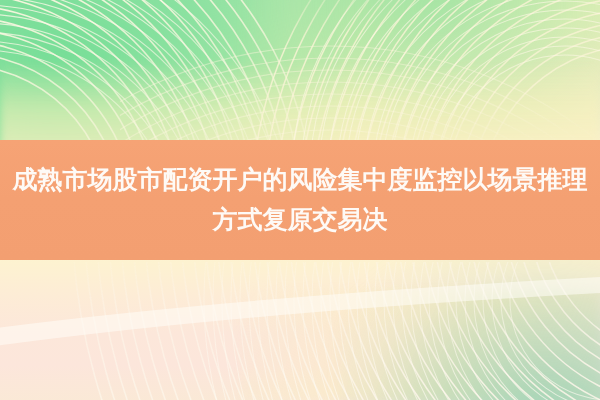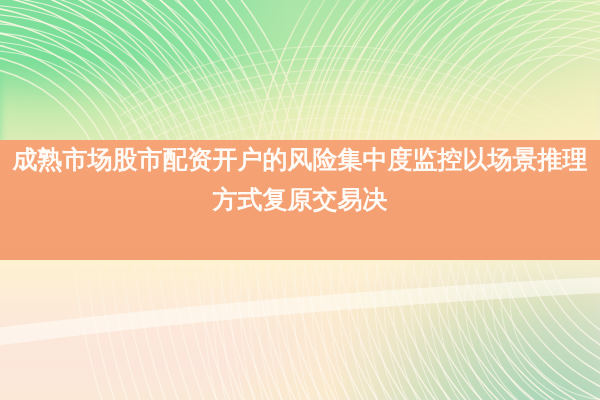--- a/index.html
+++ b/index.html
@@ -143,20 +143,21 @@
   .title-band {
     position: absolute;
     left: 0;
     top: 140px;
     width: 600px;
     height: 120px;
     background: linear-gradient(180deg, #f6a375 0%, #f4a072 50%, #f39f71 100%);
     display: flex;
     flex-direction: column;
     align-items: center;
+    justify-content: center;
     box-sizing: border-box;
     padding: 0 6px;
   }
 
   .title-text {
     color: #fefaf6;
     font-size: 25px;
     font-weight: bold;
     line-height: 40px;
     letter-spacing: 0px;

